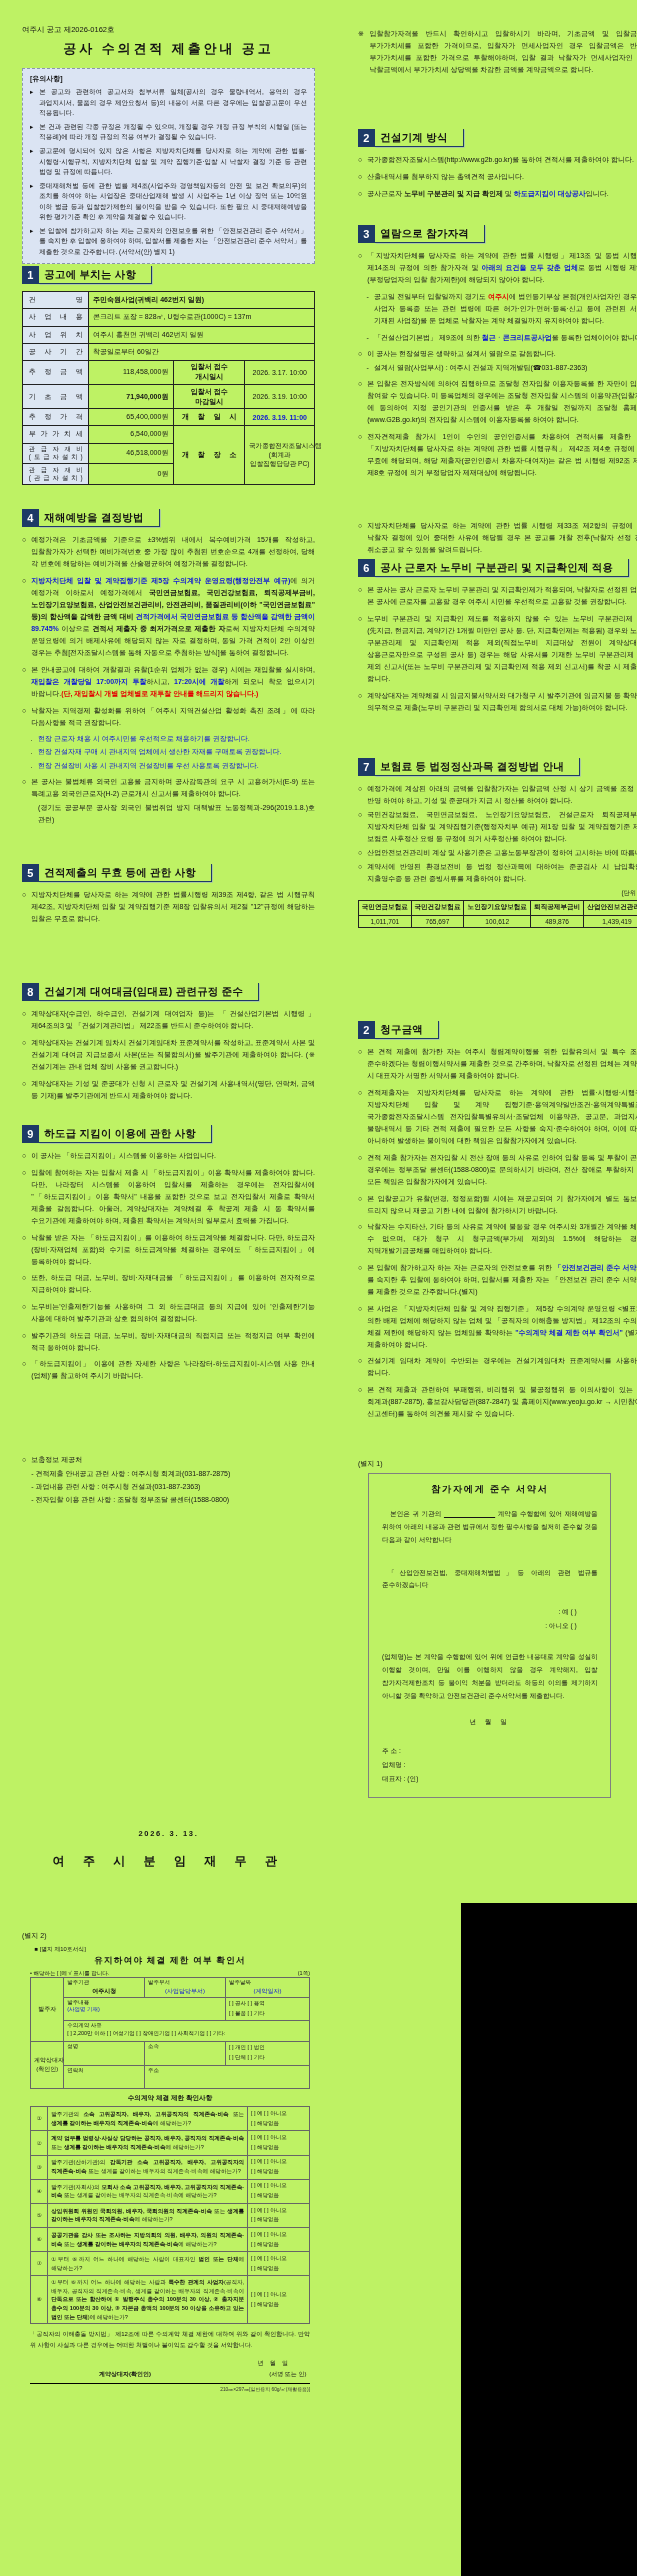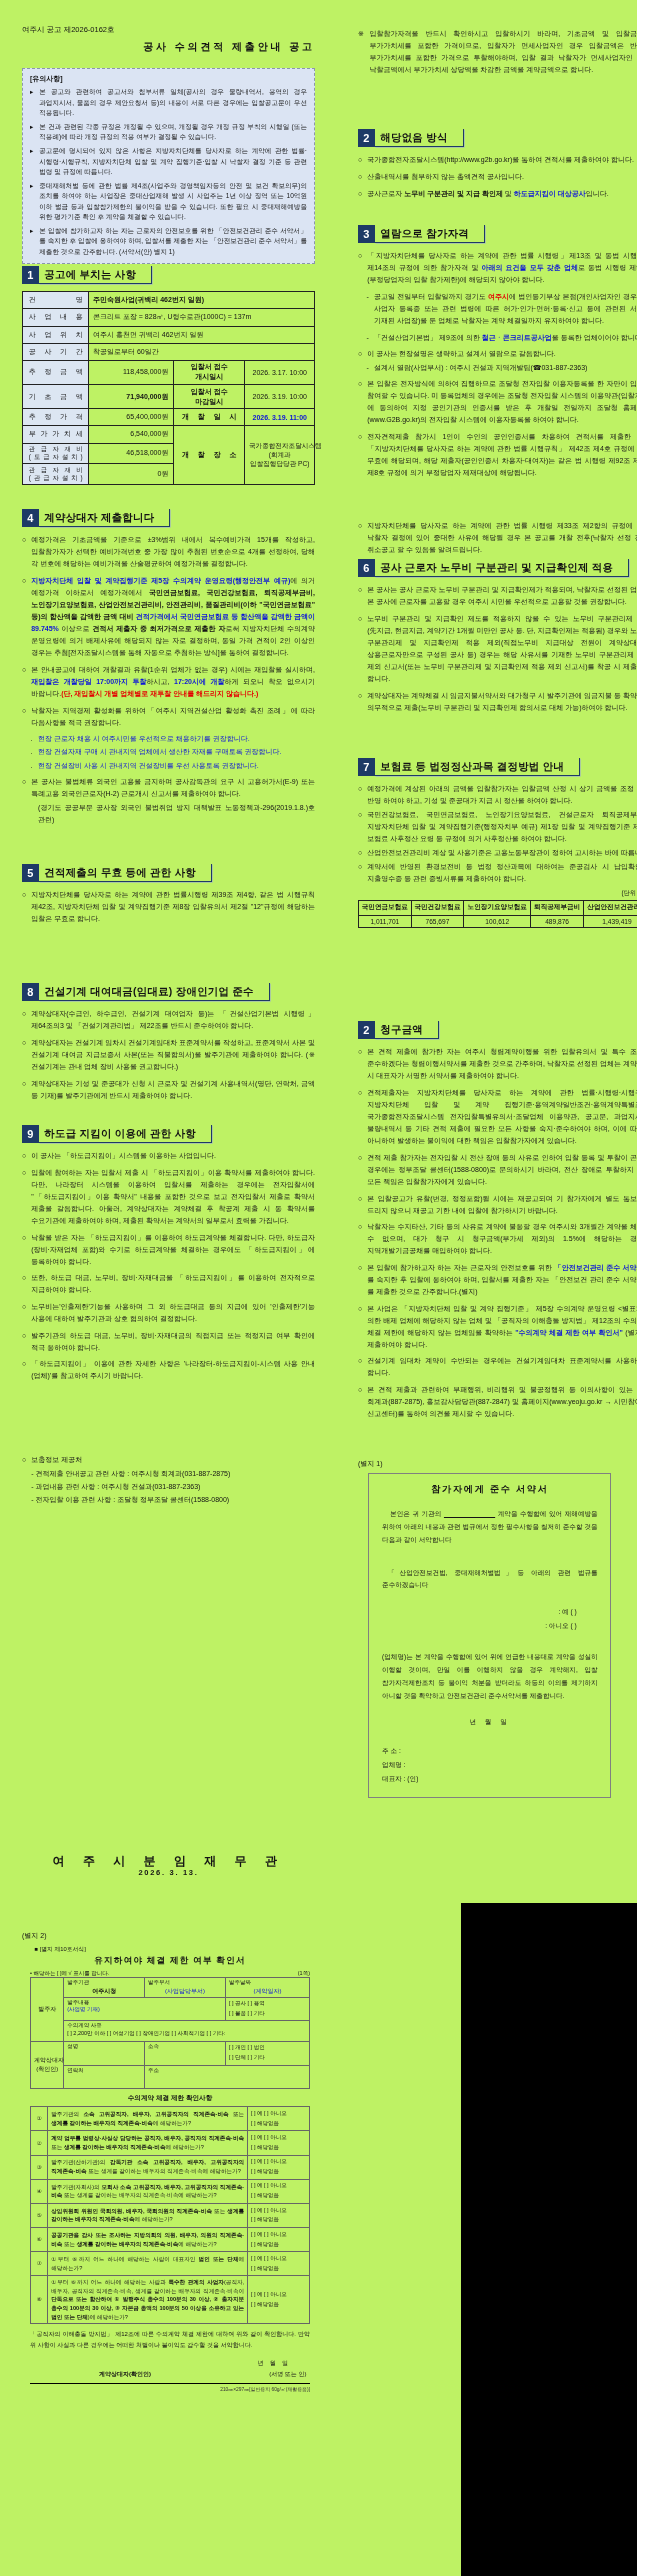--- a/index.html
+++ b/index.html
@@ -3,21 +3,21 @@
 <meta charset="utf-8">
 <style>
   html,body{margin:0;padding:0;background:#fff}
   .page{position:relative;width:637px;height:2576px;background:#bef264;
         font-family:"Liberation Sans","DejaVu Sans",sans-serif;color:#141414;overflow:hidden}
   .col{position:absolute;top:0;width:336px;height:2576px}
   #colL{left:0}#colR{left:336px}
   .blk{position:absolute;left:22px;width:293px}
   .b{font-weight:700}
   .doc-no{font-size:7.5px}
-  .doc-title{text-align:right;font-size:10px;font-weight:800;letter-spacing:2.9px}
+  .doc-title{text-align:center;font-size:13px;font-weight:800;letter-spacing:2.9px}
   
   .nbox{background:#dbe4f3;border:1.2px dashed #8a97ad;padding:4.6px 7px 2.3px;box-sizing:border-box}
   .nbox-label{font-size:7px;margin-bottom:3.5px}
   .nbox .li{font-size:6.6px;line-height:1.58;margin-bottom:3.5px}
   
   .li{display:flex;margin-bottom:4.6px;text-align:justify;line-height:1.72;font-size:7px;word-break:keep-all}
   .li .mk{flex:none;width:9.2px}
   .li .tx{flex:1;min-width:0}
   .li.sub{padding-left:8.6px}
   .li.sub .mk{width:7.5px}
@@ -188,21 +188,21 @@
               </td>
               <td class="amt">0원</td>
             </tr>
       </tbody>
         </table>
     </div>
 
     <div class="blk" style="top:509px">
       <div class="sec">
         <div class="sec-num">4</div>
-        <div class="sec-title">계약상대자 제출합니다</div>
+        <div class="sec-title">재해예방을 결정방법</div>
       </div>
       <div class="li">
           <span class="mk">○</span>
           <span class="tx"><span>예정가격은 기초금액을 기준으로 ±3%범위 내에서 복수예비가격 15개를 작성하고, 입찰참가자가 선택한 예비가격번호 중 가장 많이 추첨된 번호순으로 4개를 선정하여, 당해 각 번호에 해당하는 예비가격을 산술평균하여 예정가격을 결정합니다.</span></span>
         </div>
       <div class="li">
           <span class="mk">○</span>
           <span class="tx"><span class="seg-bb">지방자치단체 입찰 및 계약집행기준 제5장 수의계약 운영요령(행정안전부 예규)</span><span>에 의거 예정가격 이하로서 예정가격에서 </span><span class="seg-b">국민연금보험료, 국민건강보험료, 퇴직공제부금비, 노인장기요양보험료, 산업안전보건관리비, 안전관리비, 품질관리비(이하 "국민연금보험료" 등)의 합산액을 감액한 금액 대비 </span><span class="seg-bb">견적가격에서 국민연금보험료 등 합산액을 감액한 금액이 89.745%</span><span> 이상으로 </span><span class="seg-b">견적서 제출자 중 최저가격으로 제출한 자</span><span>로써 지방자치단체 수의계약 운영요령에 의거 배제사유에 해당되지 않는 자로 결정하며, 동일 가격 견적이 2인 이상인 경우는 추첨[전자조달시스템을 통해 자동으로 추첨하는 방식]을 통하여 결정합니다.</span></span>
         </div>
       <div class="li">
@@ -242,21 +242,21 @@
       </div>
       <div class="li">
           <span class="mk">○</span>
           <span class="tx"><span>지방자치단체를 당사자로 하는 계약에 관한 법률시행령 제39조 제4항, 같은 법 시행규칙 제42조, 지방자치단체 입찰 및 계약집행기준 제8장 입찰유의서 제2절 "12"규정에 해당하는 입찰은 무효로 합니다.</span></span>
         </div>
     </div>
 
     <div class="blk" style="top:983px">
       <div class="sec">
         <div class="sec-num">8</div>
-        <div class="sec-title">건설기계 대여대금(임대료) 장애인기업 준수</div>
+        <div class="sec-title">건설기계 대여대금(임대료) 관련규정 준수</div>
       </div>
       <div class="li">
           <span class="mk">○</span>
           <span class="tx"><span>계약상대자(수급인, 하수급인, 건설기계 대여업자 등)는 「건설산업기본법 시행령」 제64조의3 및 「건설기계관리법」 제22조를 반드시 준수하여야 합니다.</span></span>
         </div>
       <div class="li">
           <span class="mk">○</span>
           <span class="tx"><span>계약상대자는 건설기계 임차시 건설기계임대차 표준계약서를 작성하고, 표준계약서 사본 및 건설기계 대여금 지급보증서 사본(또는 직불합의서)을 발주기관에 제출하여야 합니다.  (※ 건설기계는 관내 업체 장비 사용을 권고합니다.)</span></span>
         </div>
       <div class="li">
@@ -303,21 +303,21 @@
     <div class="blk" style="top:1454px">
       <div class="li" style="margin-bottom:2.3px">
           <span class="mk">○</span>
           <span class="tx">보충정보 제공처</span>
         </div>
       <div class="supp-item">- 견적제출 안내공고 관련 사항 : 여주시청 회계과(031-887-2875)</div>
       <div class="supp-item">- 과업내용 관련 사항 : 여주시청 건설과(031-887-2363)</div>
       <div class="supp-item">- 전자입찰 이용 관련 사항 : 조달청 정부조달 콜센터(1588-0800)</div>
     </div>
 
-    <div class="blk date-line" style="top:1868px">2026.   3.   13.</div>
+    <div class="blk date-line" style="top:1829px">2026.   3.   13.</div>
     <div class="blk signer-line" style="top:1853px">여 주 시 분 임 재 무 관</div>
 
     <div class="blk" style="top:1931px">
       <div class="a2label">(별지 2)</div>
       <div style="margin-left:8px;width:280px">
         <div class="a2formno">■ [별지 제10호서식]</div>
         <div class="a2title">유지하여야 체결 제한 여부 확인서</div>
         <div class="a2note">
           <span>• 해당하는 [    ]에 √ 표시를 합니다.</span>
           <span>(1쪽)</span>
@@ -481,21 +481,21 @@
     <div class="blk" style="top:28px">
       <div class="li note">
           <span class="mk">※</span>
           <span class="tx"><span>입찰참가자격을 반드시 확인하시고 입찰하시기 바라며, 기초금액 및 입찰금액은 부가가치세를 포함한 가격이므로, 입찰자가 면세사업자인 경우 입찰금액은 반드시 부가가치세를 포함한 가격으로 투찰해야하며, 입찰 결과 낙찰자가 면세사업자인 경우 낙찰금액에서 부가가치세 상당액을 차감한 금액을 계약금액으로 합니다.</span></span>
         </div>
     </div>
 
     <div class="blk" style="top:129px">
       <div class="sec">
         <div class="sec-num">2</div>
-        <div class="sec-title">해당없음 방식</div>
+        <div class="sec-title">건설기계 방식</div>
       </div>
       <div class="li">
           <span class="mk">○</span>
           <span class="tx"><span>국가종합전자조달시스템(http://www.g2b.go.kr)을 통하여 견적서를 제출하여야 합니다.</span></span>
         </div>
       <div class="li">
           <span class="mk">○</span>
           <span class="tx"><span>산출내역서를 첨부하지 않는 총액견적 공사입니다.</span></span>
         </div>
       <div class="li">

